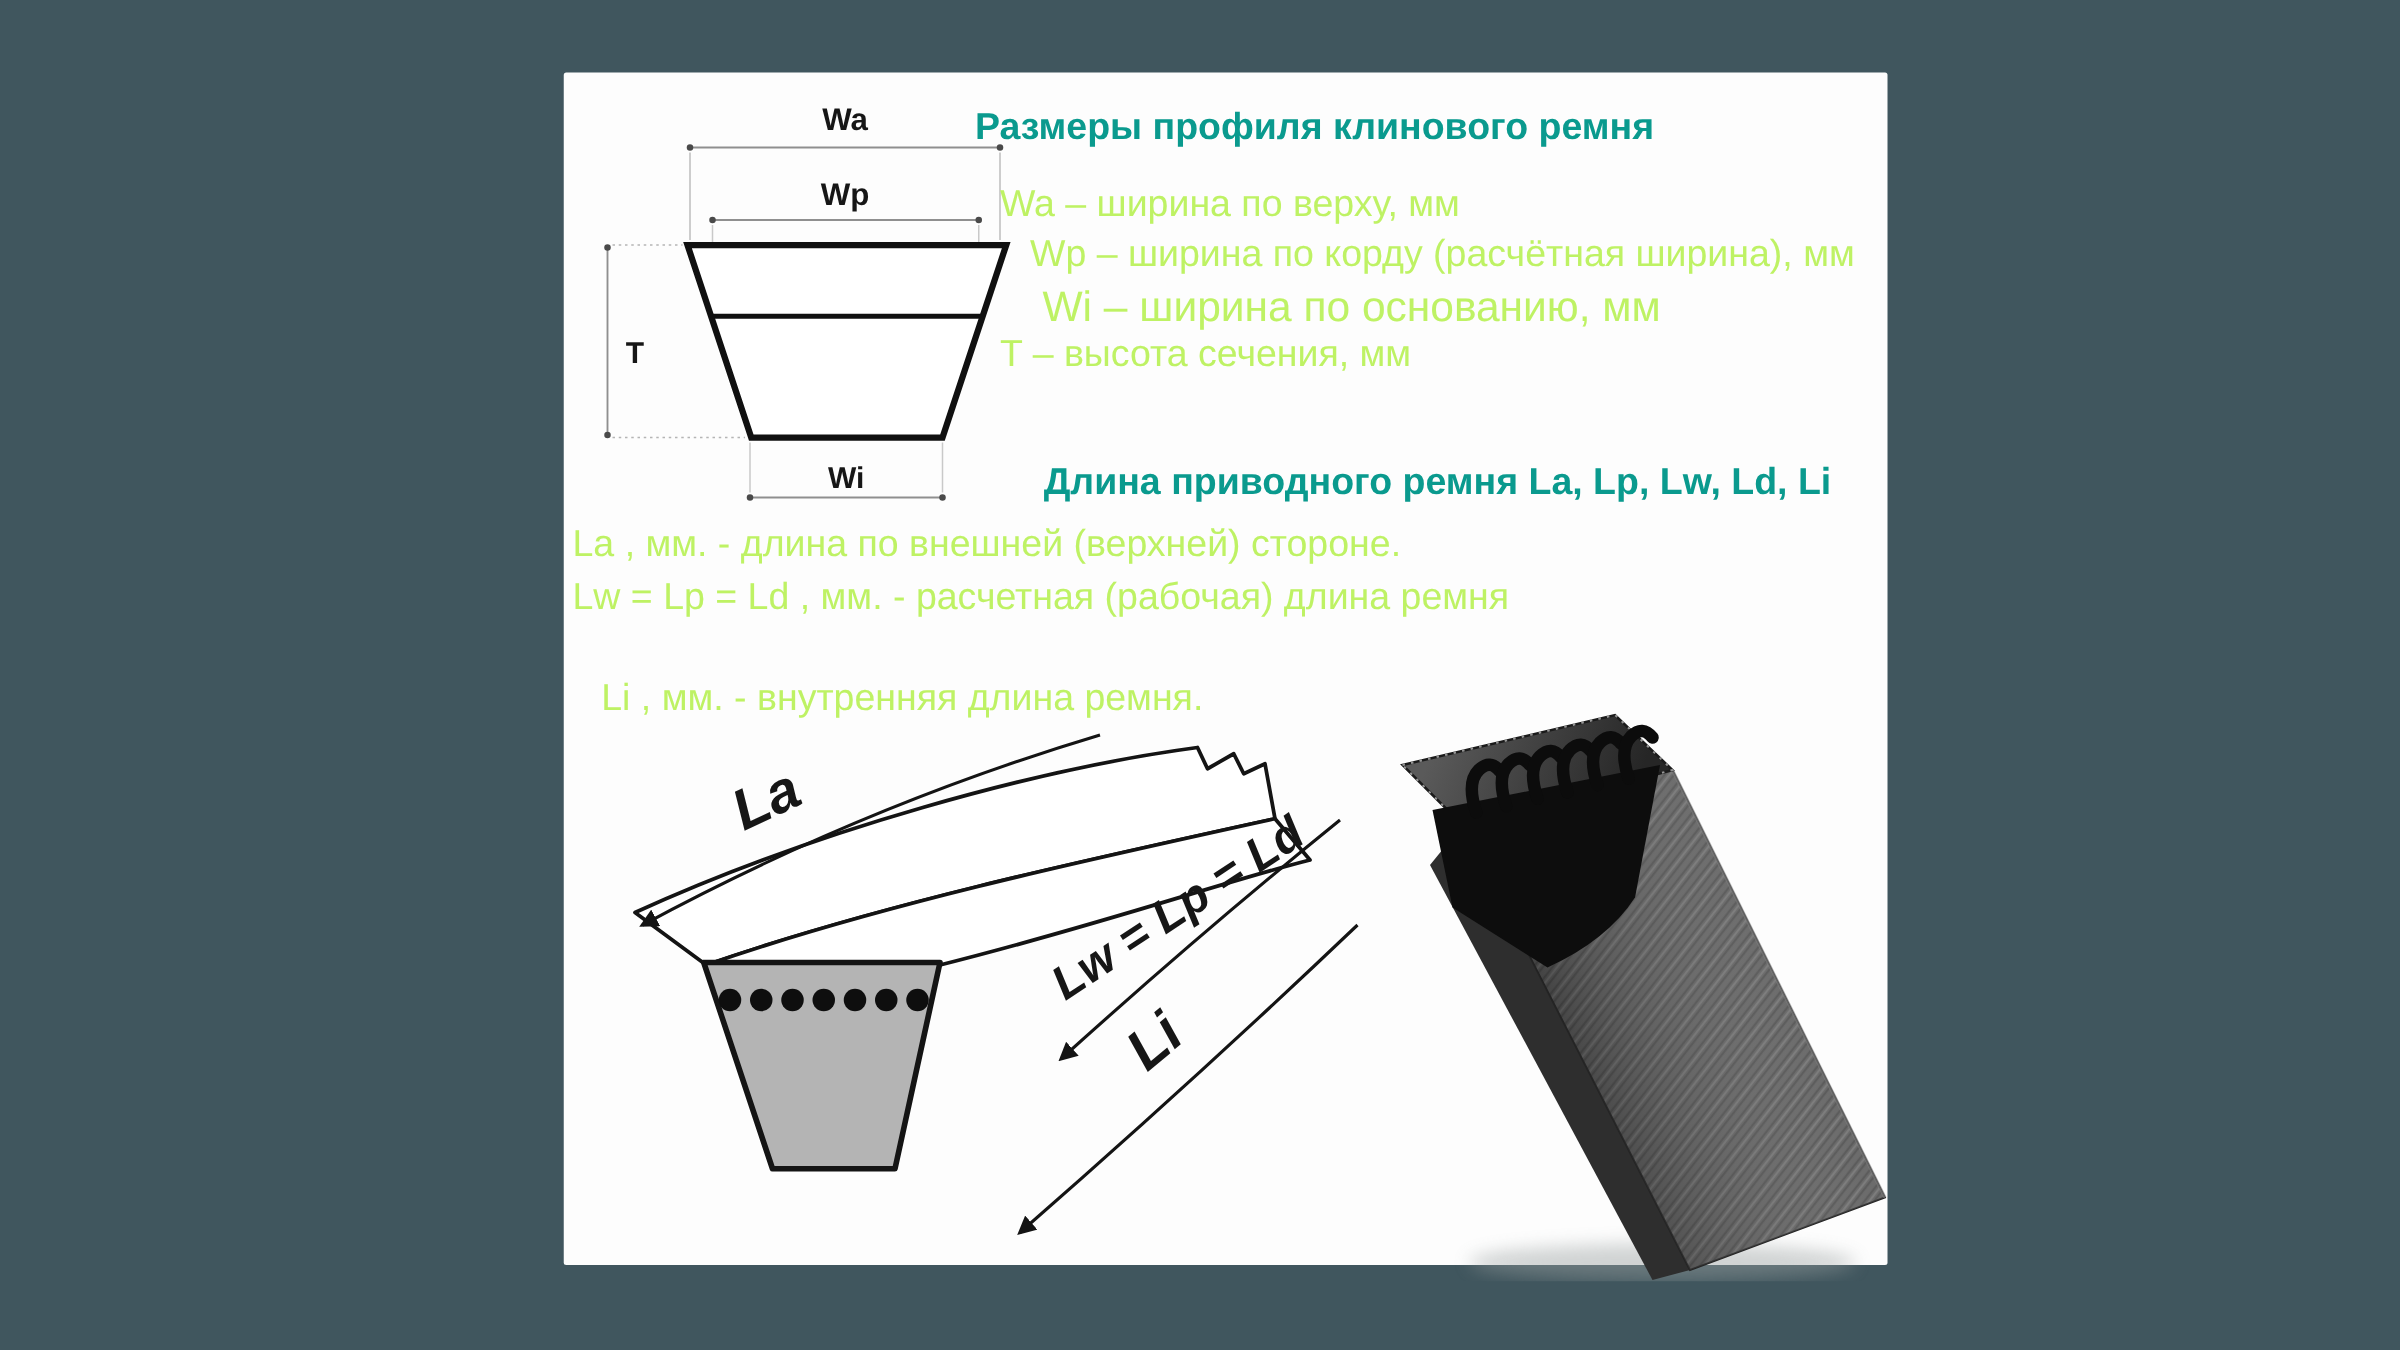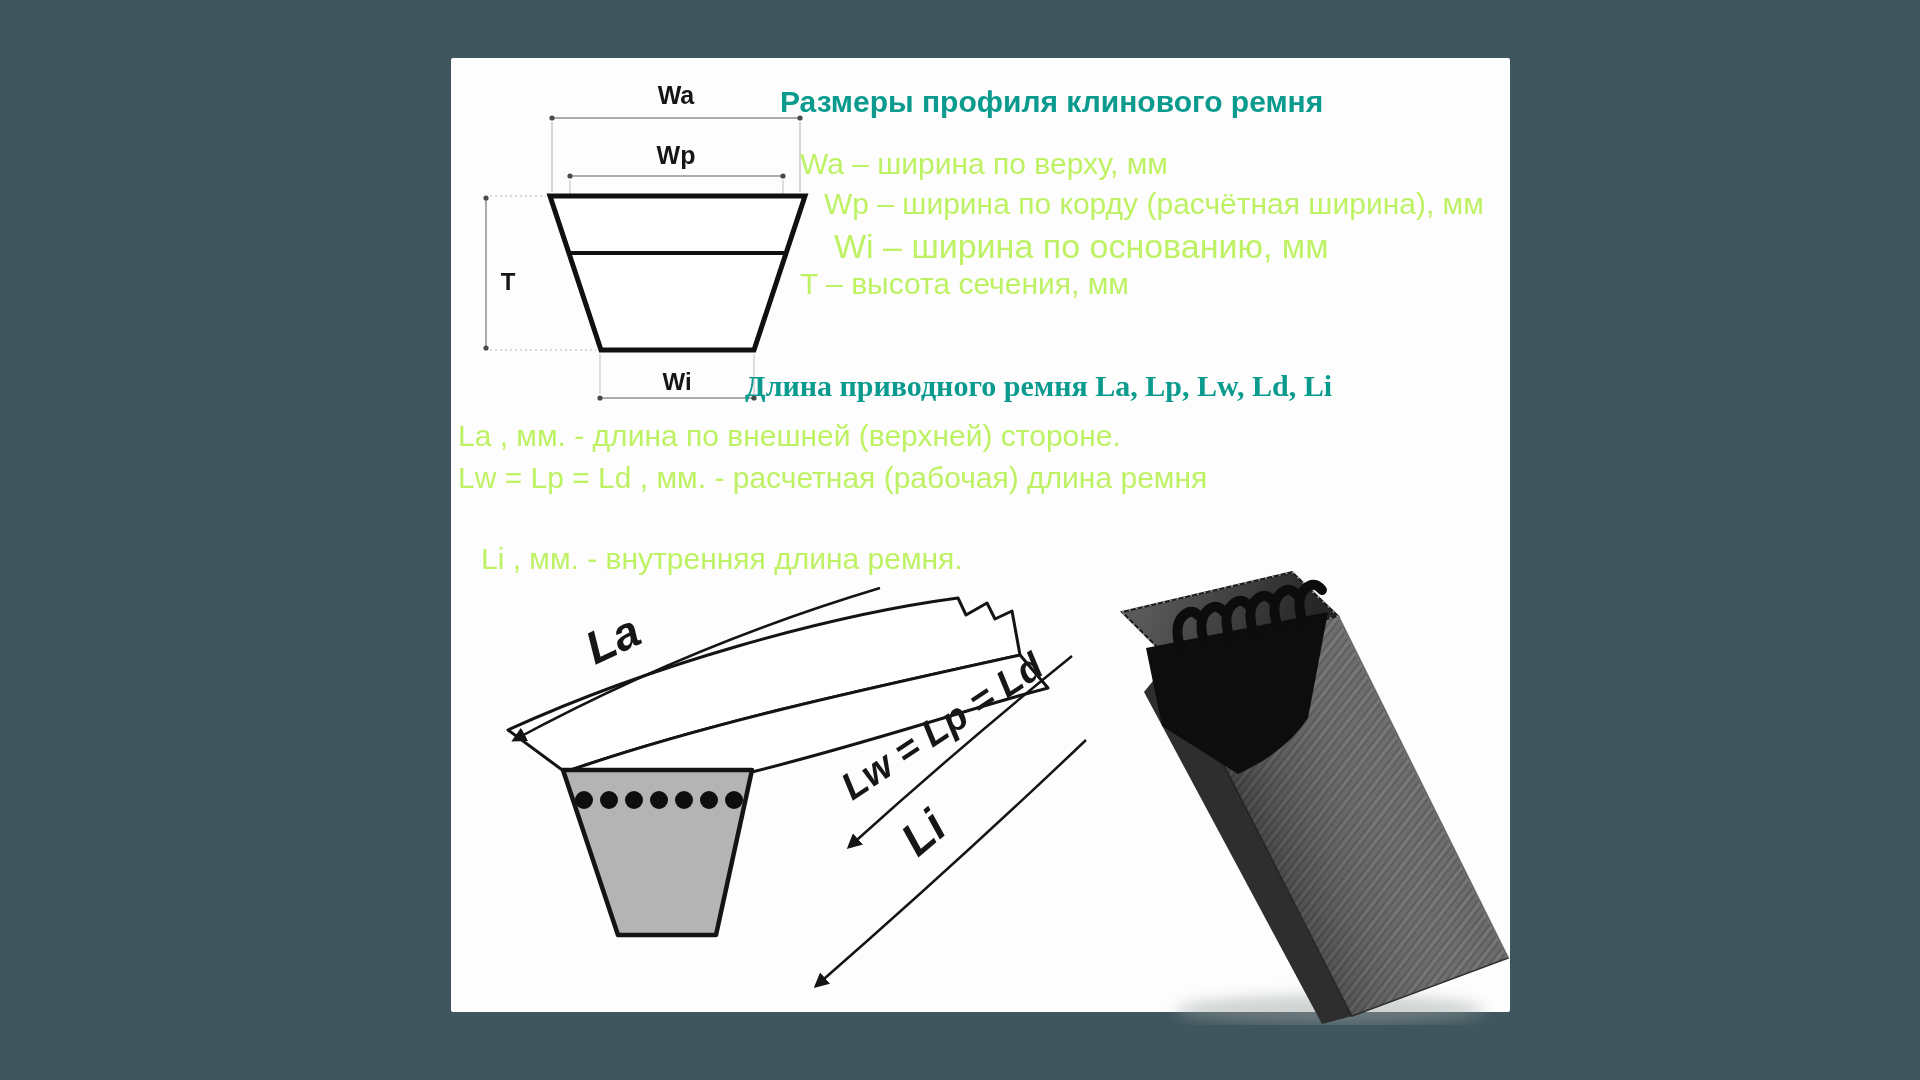--- a/index.html
+++ b/index.html
@@ -51,21 +51,21 @@
     <line x1="754" y1="354" x2="754" y2="394" stroke="#C9C9C9" stroke-width="1.2"></line>
   </svg>
 
   <div class="t teal" style="left:780px;top:84px;width:760px;font-size:30px;">Размеры профиля клинового ремня</div>
 
   <div class="t" style="left:800px;top:146px;font-size:30px;">Wa – ширина по верху, мм</div>
   <div class="t" style="left:800px;top:186px;font-size:30px;margin-left:24px;">Wp – ширина по корду (расчётная ширина), мм</div>
   <div class="t" style="left:800px;top:226px;font-size:34px;margin-left:34px;">Wi – ширина по основанию, мм</div>
   <div class="t" style="left:800px;top:266px;font-size:30px;text-align:center;">T – высота сечения, мм</div>
 
-  <div class="t teal" style="left:745px;top:368px;width:720px;text-align:left;font-size:30px;font-family:Liberation Serif, serif;">Длина приводного ремня La, Lp, Lw, Ld, Li</div>
+  <div class="t teal" style="left:745px;top:368px;width:720px;text-align:right;font-size:30px;">Длина приводного ремня La, Lp, Lw, Ld, Li</div>
 
   <div class="t" style="left:458px;top:418px;font-size:30px;">La , мм. - длина по внешней (верхней) стороне.</div>
   <div class="t" style="left:458px;top:460px;font-size:30px;">Lw = Lp = Ld , мм. - расчетная (рабочая) длина ремня</div>
   <div class="t" style="left:458px;top:541px;font-size:30px;margin-left:23px;">Li , мм. - внутренняя длина ремня.</div>
 
   <svg class="abs" style="left:455px;top:555px;" width="680" height="470" viewBox="455 555 680 470">
     <defs>
       <marker id="arw1" viewBox="0 0 10 10" refX="8" refY="5" markerWidth="6" markerHeight="6" orient="auto">
         <path d="M0 0 L10 5 L0 10 Z" fill="#141414"></path>
       </marker>

